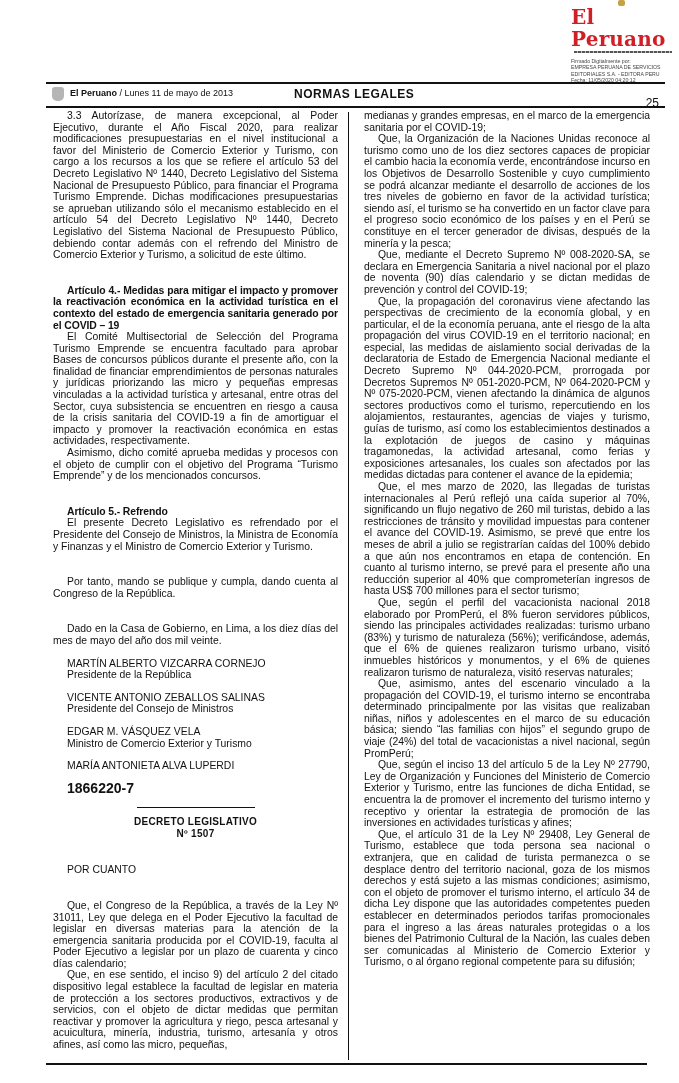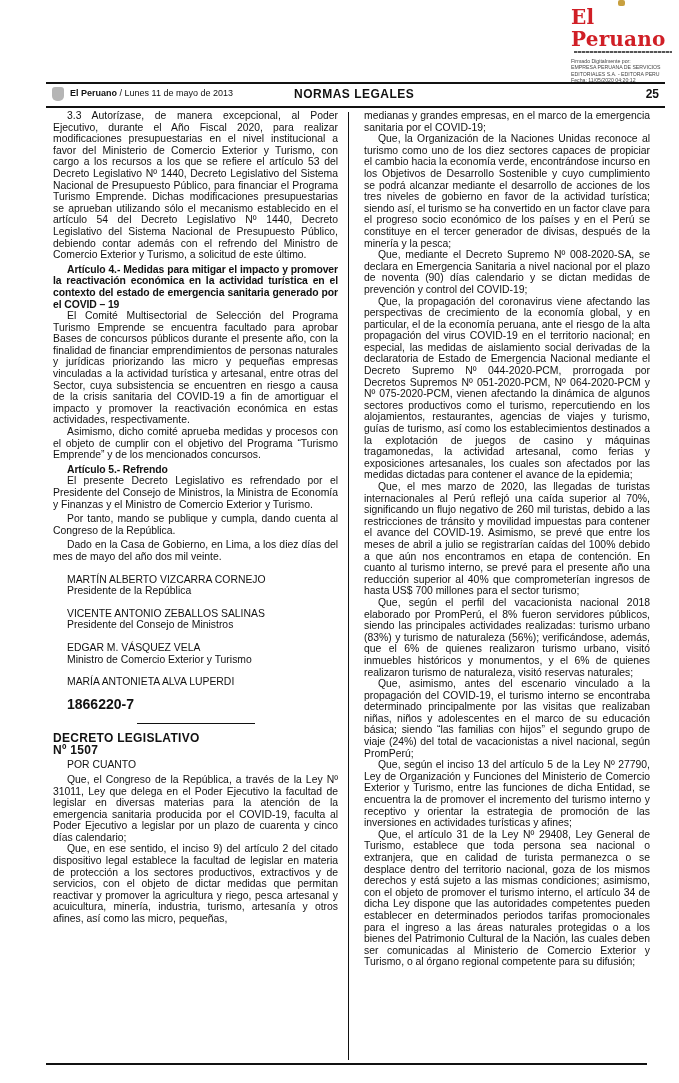--- a/index.html
+++ b/index.html
@@ -14,35 +14,35 @@
               background:repeating-linear-gradient(90deg,#555 0 3px,#bbb 3px 4px); }
   .stamp-lines div { font-size:5.2px; line-height:6.3px; color:#444; white-space:nowrap; }
   .hdr { position:absolute; left:46px; right:14px; top:82px; height:22px;
          border-top:2.5px solid #111; border-bottom:2.5px solid #111; }
   .hdr-crest { position:absolute; left:6px; top:3px; width:12px; height:14px;
                background:#b5b5b5; border-radius:3px 3px 5px 5px; }
   .hdr-left { position:absolute; left:24px; top:4px; font-size:9px; white-space:nowrap; }
   .hdr-left b { font-weight:bold; }
   .hdr-mid { position:absolute; left:248px; top:3px; font-size:12px; font-weight:bold;
              letter-spacing:0.5px; }
-  .hdr-right { position:absolute; right:6px; top:3px; font-size:12px; font-weight:bold; }
+  .hdr-right { position:absolute; right:6px; top:12px; font-size:12px; font-weight:normal; }
   .col { position:absolute; top:110px; width:285px; font-size:10.4px; line-height:11.6px;
          text-align:justify; }
   .col-left { left:53px; }
   .col-right { left:364px; width:286px; }
   .vsep { position:absolute; left:348px; top:112px; height:948px; border-left:1px solid #111; }
   .bottom-rule { position:absolute; left:46px; right:32px; top:1063px; border-top:2px solid #111; }
   p { margin:0; text-indent:14px; }
-  .gap { margin-top:3px; }
+  .gap { margin-top:24px; }
   .art-title { font-weight:bold; font-family:"Liberation Sans", sans-serif; letter-spacing:-0.1px; }
   .sig { text-indent:0; padding-left:14px; }
   .sig-block { margin-top:11px; }
   .code { font-weight:bold; text-indent:0; padding-left:14px; margin-top:11px; font-size:14px; }
   .short-rule { width:118px; margin:13px auto 8px auto; border-top:1.5px solid #111; }
-  .decree-title { text-align:left; font-weight:bold; text-indent:0; font-size:12px;
+  .decree-title { text-align:center; font-weight:bold; text-indent:0; font-size:10px;
                   line-height:12px; letter-spacing:0.3px; }
   .plain { text-indent:0; padding-left:14px; }
 </style>
 </head>
 <body>
 
 <div class="stamp">
   <div class="logo">
     <span class="logo-crest"></span>
     <span>El Peruano</span>

